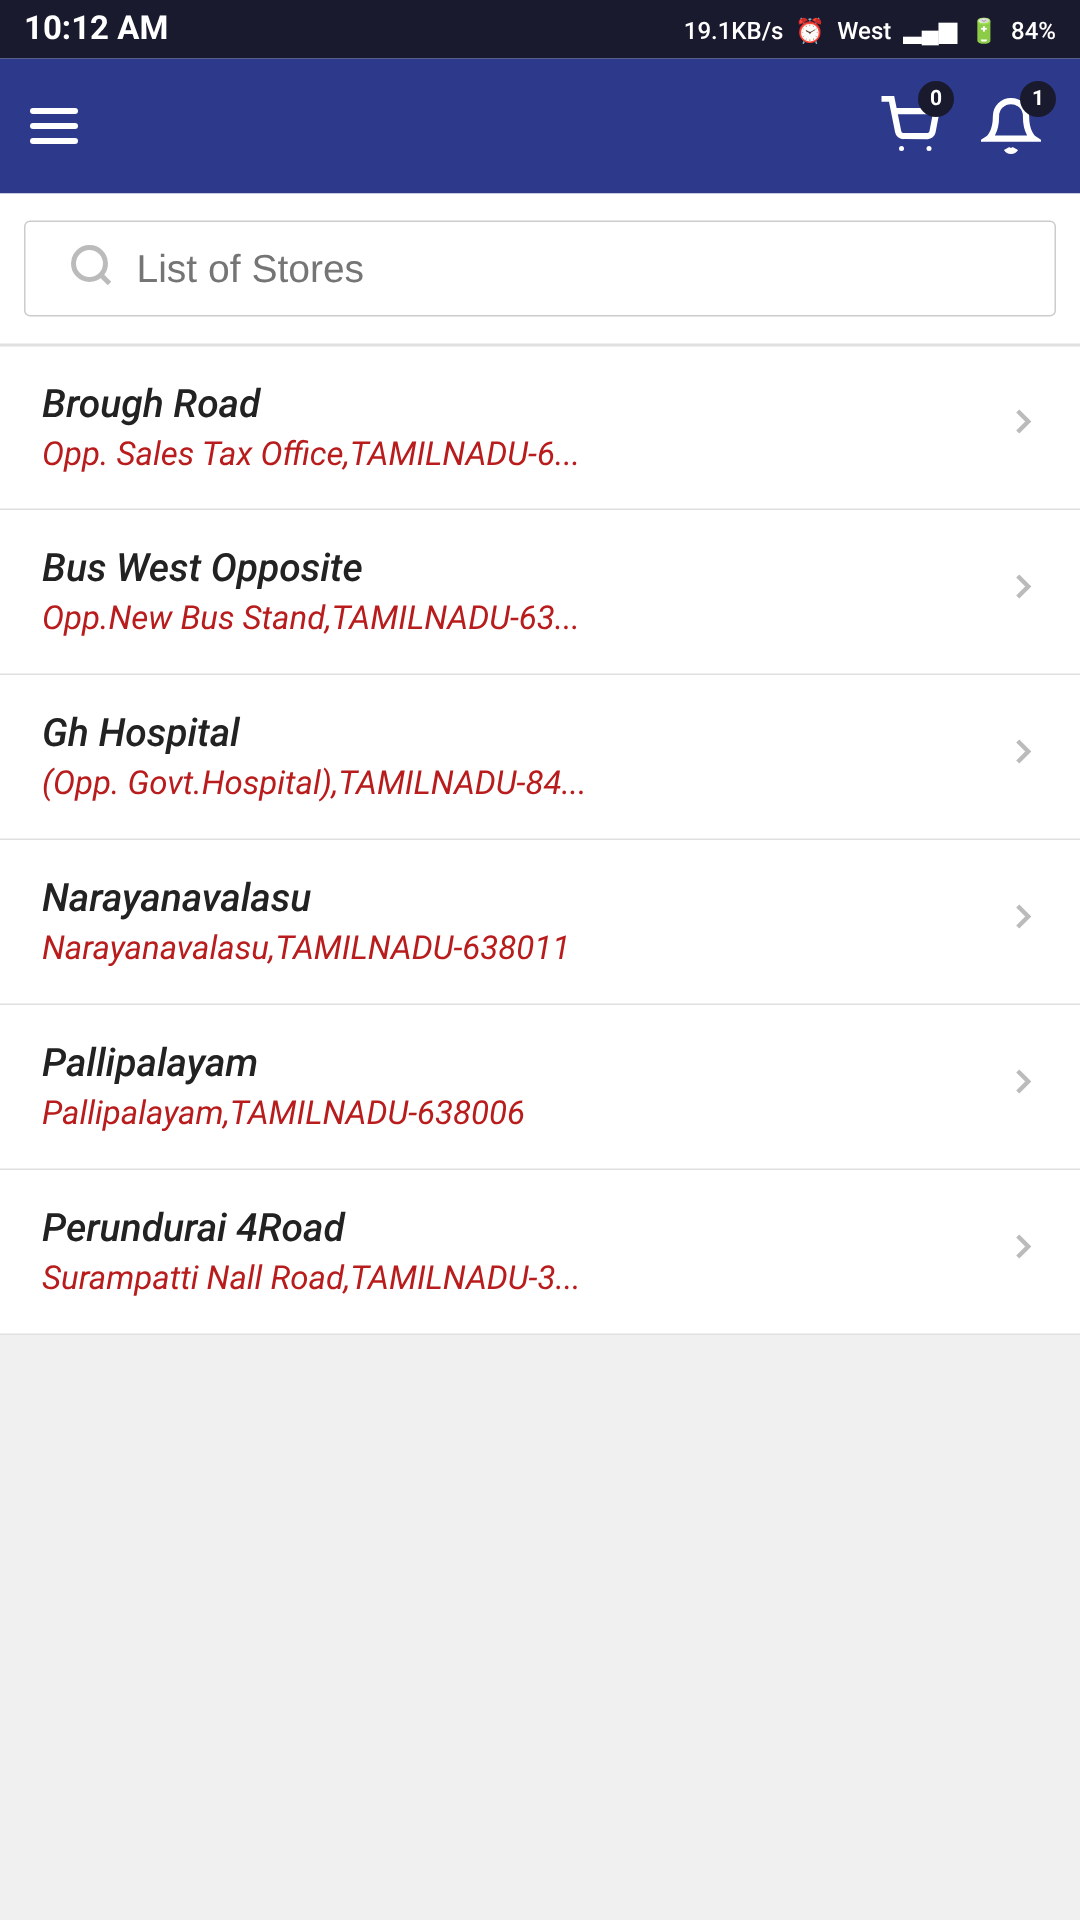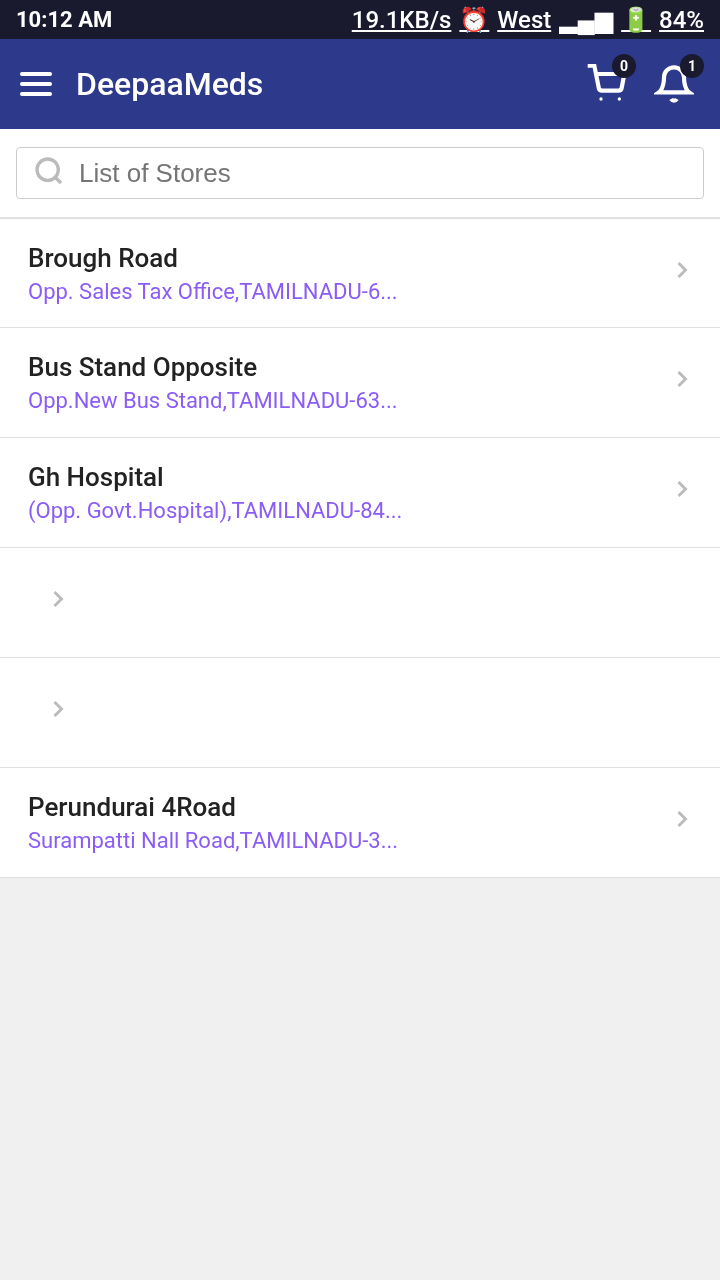--- a/index.html
+++ b/index.html
@@ -22,22 +22,21 @@
       padding: 0 16px;
       height: 39px;
       font-size: 22px;
       font-weight: 500;
     }
     .status-left { font-weight: bold; }
     .status-right {
       display: flex;
       align-items: flex-end;
       gap: 8px;
-      font-size: 24px;
-      text-decoration: underline;
+      font-size: 16px;
     }
 
     
     .navbar {
       background: #2d3a8c;
       display: flex;
       align-items: center;
       justify-content: space-between;
       padding: 0 20px;
       height: 90px;
@@ -107,22 +106,22 @@
       background: #fff;
       padding: 18px 16px;
       border-bottom: 1px solid #e0e0e0;
     }
     .search-box {
       display: flex;
       align-items: center;
       border: 1.5px solid #ccc;
       border-radius: 4px;
       background: #fff;
-      padding: 0 16px;
-      height: 52px;
+      padding: 0 28px;
+      height: 64px;
     }
     .search-icon-wrap {
       margin-right: 14px;
       color: #bbb;
     }
     .search-icon-wrap svg {
       width: 32px;
       height: 32px;
       stroke: #bbb;
       fill: none;
@@ -133,20 +132,21 @@
       outline: none;
       font-size: 26px;
       color: #aaa;
       width: 100%;
       background: transparent;
     }
 
     
     .store-list {
       background: #f0f0f0;
+      font-style: italic;
     }
     .store-item {
       background: #fff;
       border-bottom: 1.5px solid #e0e0e0;
       display: flex;
       align-items: center;
       justify-content: space-between;
       padding: 22px 24px 22px 28px;
       cursor: pointer;
       min-height: 110px;
@@ -158,21 +158,21 @@
       flex: 1;
     }
     .store-name {
       font-size: 26px;
       font-weight: 500;
       color: #222;
       margin-bottom: 6px;
     }
     .store-address {
       font-size: 22px;
-      color: #8b5cf6;
+      color: #b91c1c;
     }
     .chevron-right {
       color: #bbb;
       font-size: 30px;
       margin-left: 16px;
       flex-shrink: 0;
     }
     .chevron-right svg {
       width: 28px;
       height: 28px;
@@ -196,21 +196,20 @@
   </div>
 </div>
 
 <div class="navbar">
   <div class="navbar-left">
     <div class="hamburger-icon">
       <span></span>
       <span></span>
       <span></span>
     </div>
-    <span class="navbar-title">DeepaaMeds</span>
   </div>
   <div class="navbar-actions">
     <div class="icon-btn">
       <svg viewBox="0 0 24 24">
         <circle cx="9" cy="21" r="1" fill="#fff" stroke="none"></circle>
         <circle cx="20" cy="21" r="1" fill="#fff" stroke="none"></circle>
         <path d="M1 1h4l2.68 13.39a2 2 0 0 0 2 1.61h9.72a2 2 0 0 0 2-1.61L23 6H6"></path>
       </svg>
       <span class="badge">0</span>
     </div>
@@ -243,48 +242,56 @@
         <div class="store-address">Opp. Sales Tax Office,TAMILNADU-6...</div>
       </div>
       <div class="chevron-right">
         <svg viewBox="0 0 24 24">
           <polyline points="9 18 15 12 9 6"></polyline>
         </svg>
       </div>
     </div>
     <div class="store-item">
       <div class="store-info">
-        <div class="store-name">Bus Stand Opposite</div>
+        <div class="store-name">Bus West Opposite</div>
         <div class="store-address">Opp.New Bus Stand,TAMILNADU-63...</div>
       </div>
       <div class="chevron-right">
         <svg viewBox="0 0 24 24">
           <polyline points="9 18 15 12 9 6"></polyline>
         </svg>
       </div>
     </div>
     <div class="store-item">
       <div class="store-info">
         <div class="store-name">Gh Hospital</div>
         <div class="store-address">(Opp. Govt.Hospital),TAMILNADU-84...</div>
       </div>
       <div class="chevron-right">
         <svg viewBox="0 0 24 24">
           <polyline points="9 18 15 12 9 6"></polyline>
         </svg>
       </div>
     </div>
     <div class="store-item">
-      <div class="chevron-right">
-        <svg viewBox="0 0 24 24">
-          <polyline points="9 18 15 12 9 6"></polyline>
-        </svg>
-      </div>
-    </div>
-    <div class="store-item">
+      <div class="store-info">
+        <div class="store-name">Narayanavalasu</div>
+        <div class="store-address">Narayanavalasu,TAMILNADU-638011</div>
+      </div>
+      <div class="chevron-right">
+        <svg viewBox="0 0 24 24">
+          <polyline points="9 18 15 12 9 6"></polyline>
+        </svg>
+      </div>
+    </div>
+    <div class="store-item">
+      <div class="store-info">
+        <div class="store-name">Pallipalayam</div>
+        <div class="store-address">Pallipalayam,TAMILNADU-638006</div>
+      </div>
       <div class="chevron-right">
         <svg viewBox="0 0 24 24">
           <polyline points="9 18 15 12 9 6"></polyline>
         </svg>
       </div>
     </div>
     <div class="store-item">
       <div class="store-info">
         <div class="store-name">Perundurai 4Road</div>
         <div class="store-address">Surampatti Nall Road,TAMILNADU-3...</div>

